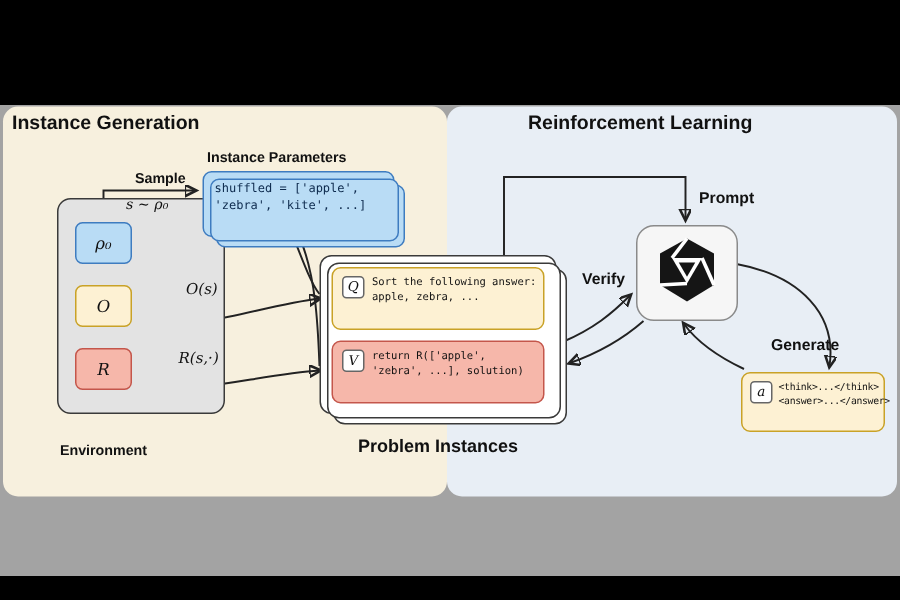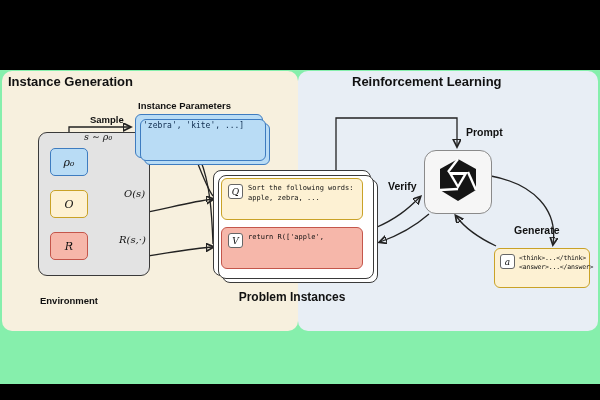--- a/index.html
+++ b/index.html
@@ -1,21 +1,21 @@
 <!DOCTYPE html>
 <html style="--left-bg: #f7f0de; --right-bg: #e8eef5; --blue-fill: #b9dcf5; --blue-border: #3e7cc0; --yellow-fill: #fdf1d3; --yellow-border: #c9a227; --red-fill: #f6b7aa; --red-border: #c4564b; --arrow: #222222;"><head>
 <meta charset="utf-8">
 <style>
   html,body{margin:0;padding:0;}
   body{
     width:600px;height:400px;background:#000;position:relative;overflow:hidden;
     font-family:"Liberation Sans",sans-serif;
   }
   #figure{
-    position:absolute;left:0;top:70px;width:600px;height:314px;background:#86efac;
+    position:absolute;left:0;top:70px;width:600px;height:314px;background:#a3a3a3;
   }
   .panel{position:absolute;top:1px;height:260px;border-radius:10px;}
   #panel-left{left:2px;width:296px;background:var(--left-bg,#f7f0de);}
   #panel-right{left:298px;width:300px;background:var(--right-bg,#e8eef5);}
   .panel-title{
     position:absolute;font-weight:bold;font-size:13px;color:#111;white-space:nowrap;
   }
   #title-left{left:8px;top:4px;}
   #title-right{left:310px;top:4px;padding-left:42px;}
 
@@ -140,38 +140,40 @@
     <div class="env-item" id="env-o">O</div>
     <div class="env-item" id="env-r">R</div>
   </div>
   <div class="bold-label" id="env-label">Environment</div>
 
   <div class="bold-label" id="sample-label">Sample</div>
   <div class="math" id="sample-math">s ∼ ρ₀</div>
 
   <div class="bold-label" id="ip-title">Instance Parameters</div>
   <div id="ip-card" class="stack mono line-block">
+    <span>shuffled = ['apple',</span>
     <span>'zebra', 'kite', ...]</span>
   </div>
 
   <div class="math" id="o-label">O(s)</div>
   <div class="math" id="r-label">R(s,·)</div>
 
   <div id="pi-card" class="stack">
     <div class="inst-row" id="q-row">
       <div class="badge">Q</div>
       <div class="inst-text mono line-block">
-        <span>Sort the following words:</span>
+        <span>Sort the following answer:</span>
         <span>apple, zebra, ...</span>
       </div>
     </div>
     <div class="inst-row" id="v-row">
       <div class="badge">V</div>
       <div class="inst-text mono line-block">
         <span>return R(['apple',</span>
+        <span>'zebra', ...], solution)</span>
       </div>
     </div>
   </div>
   <div class="bold-label" id="pi-label">Problem Instances</div>
 
   <div class="bold-label" id="prompt-label">Prompt</div>
   <div class="bold-label" id="verify-label">Verify</div>
   <div class="bold-label" id="generate-label">Generate</div>
 
   <div id="logo-box">

